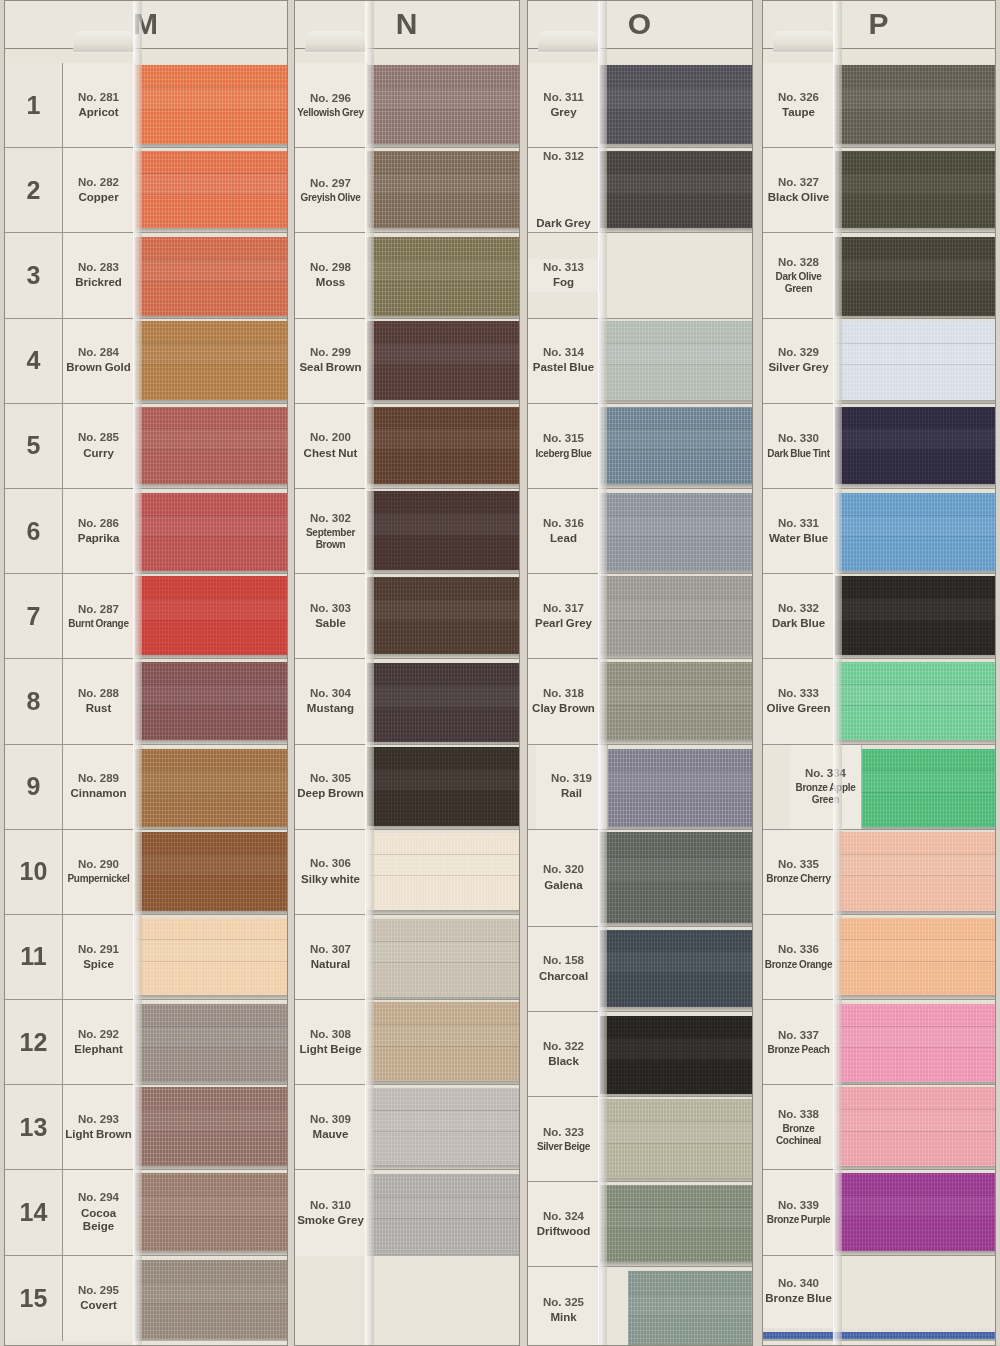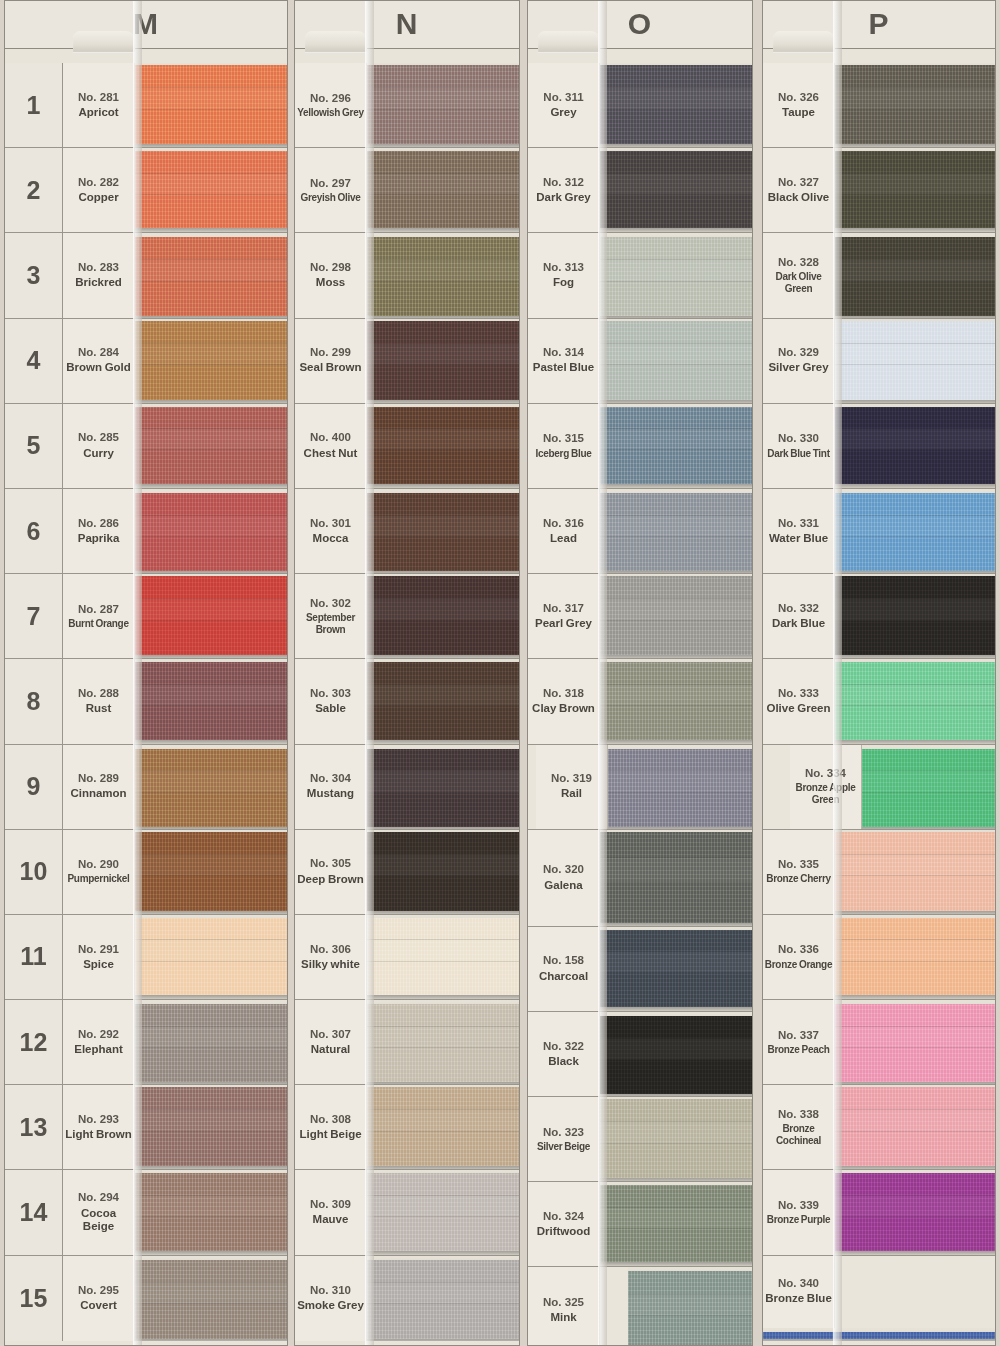--- a/index.html
+++ b/index.html
@@ -360,34 +360,25 @@
           <div class="cell-label" style="flex-basis: 72px; width: 72px;">
             <div class="no">No. 299</div>
             <div class="nm">Seal Brown</div>
           </div>
           <div class="cell-swatch">
             <div class="chip" style="background: rgb(94, 68, 64); top: 2px; bottom: 3px;"></div>
           </div>
         </div>
         <div class="row" style="height: 85.2px;">
           <div class="cell-label" style="flex-basis: 72px; width: 72px;">
-            <div class="no">No. 400</div>
+            <div class="no">No. 200</div>
             <div class="nm">Chest Nut</div>
           </div>
           <div class="cell-swatch">
             <div class="chip" style="background: rgb(107, 74, 56); top: 3px; bottom: 4px;"></div>
-          </div>
-        </div>
-        <div class="row" style="height: 85.2px;">
-          <div class="cell-label" style="flex-basis: 72px; width: 72px;">
-            <div class="no">No. 301</div>
-            <div class="nm">Mocca</div>
-          </div>
-          <div class="cell-swatch">
-            <div class="chip" style="background: rgb(102, 73, 60); top: 4px; bottom: 2px;"></div>
           </div>
         </div>
         <div class="row" style="height: 85.2px;">
           <div class="cell-label" style="flex-basis: 72px; width: 72px;">
             <div class="no">No. 302</div>
             <div class="nm tight">September Brown</div>
           </div>
           <div class="cell-swatch">
             <div class="chip" style="background: rgb(79, 59, 56); top: 2px; bottom: 3px;"></div>
           </div>
@@ -476,29 +467,29 @@
         <div class="row" style="height: 85.2px;">
           <div class="cell-label" style="flex-basis: 72px; width: 72px;">
             <div class="no">No. 311</div>
             <div class="nm">Grey</div>
           </div>
           <div class="cell-swatch">
             <div class="chip" style="background: rgb(94, 91, 100); top: 2px; bottom: 3px;"></div>
           </div>
         </div>
         <div class="row" style="height: 85.2px;">
-          <div class="cell-label" style="flex-basis: 72px; width: 72px;">
+          <div class="cell-label" style="flex-basis: 72px; width: 72px; justify-content: space-between;">
             <div class="no">No. 312</div>
             <div class="nm">Dark Grey</div>
           </div>
           <div class="cell-swatch">
             <div class="chip" style="background: rgb(81, 76, 74); top: 3px; bottom: 4px;"></div>
           </div>
         </div>
-        <div class="row" style="height: 85.2px;">
+        <div class="row" style="height: 85.2px; align-items: center;">
           <div class="cell-label" style="flex-basis: 72px; width: 72px;">
             <div class="no">No. 313</div>
             <div class="nm">Fog</div>
           </div>
           <div class="cell-swatch">
             <div class="chip" style="background: rgb(195, 199, 188); top: 4px; bottom: 2px;"></div>
           </div>
         </div>
         <div class="row" style="height: 85.2px;">
           <div class="cell-label" style="flex-basis: 72px; width: 72px;">

